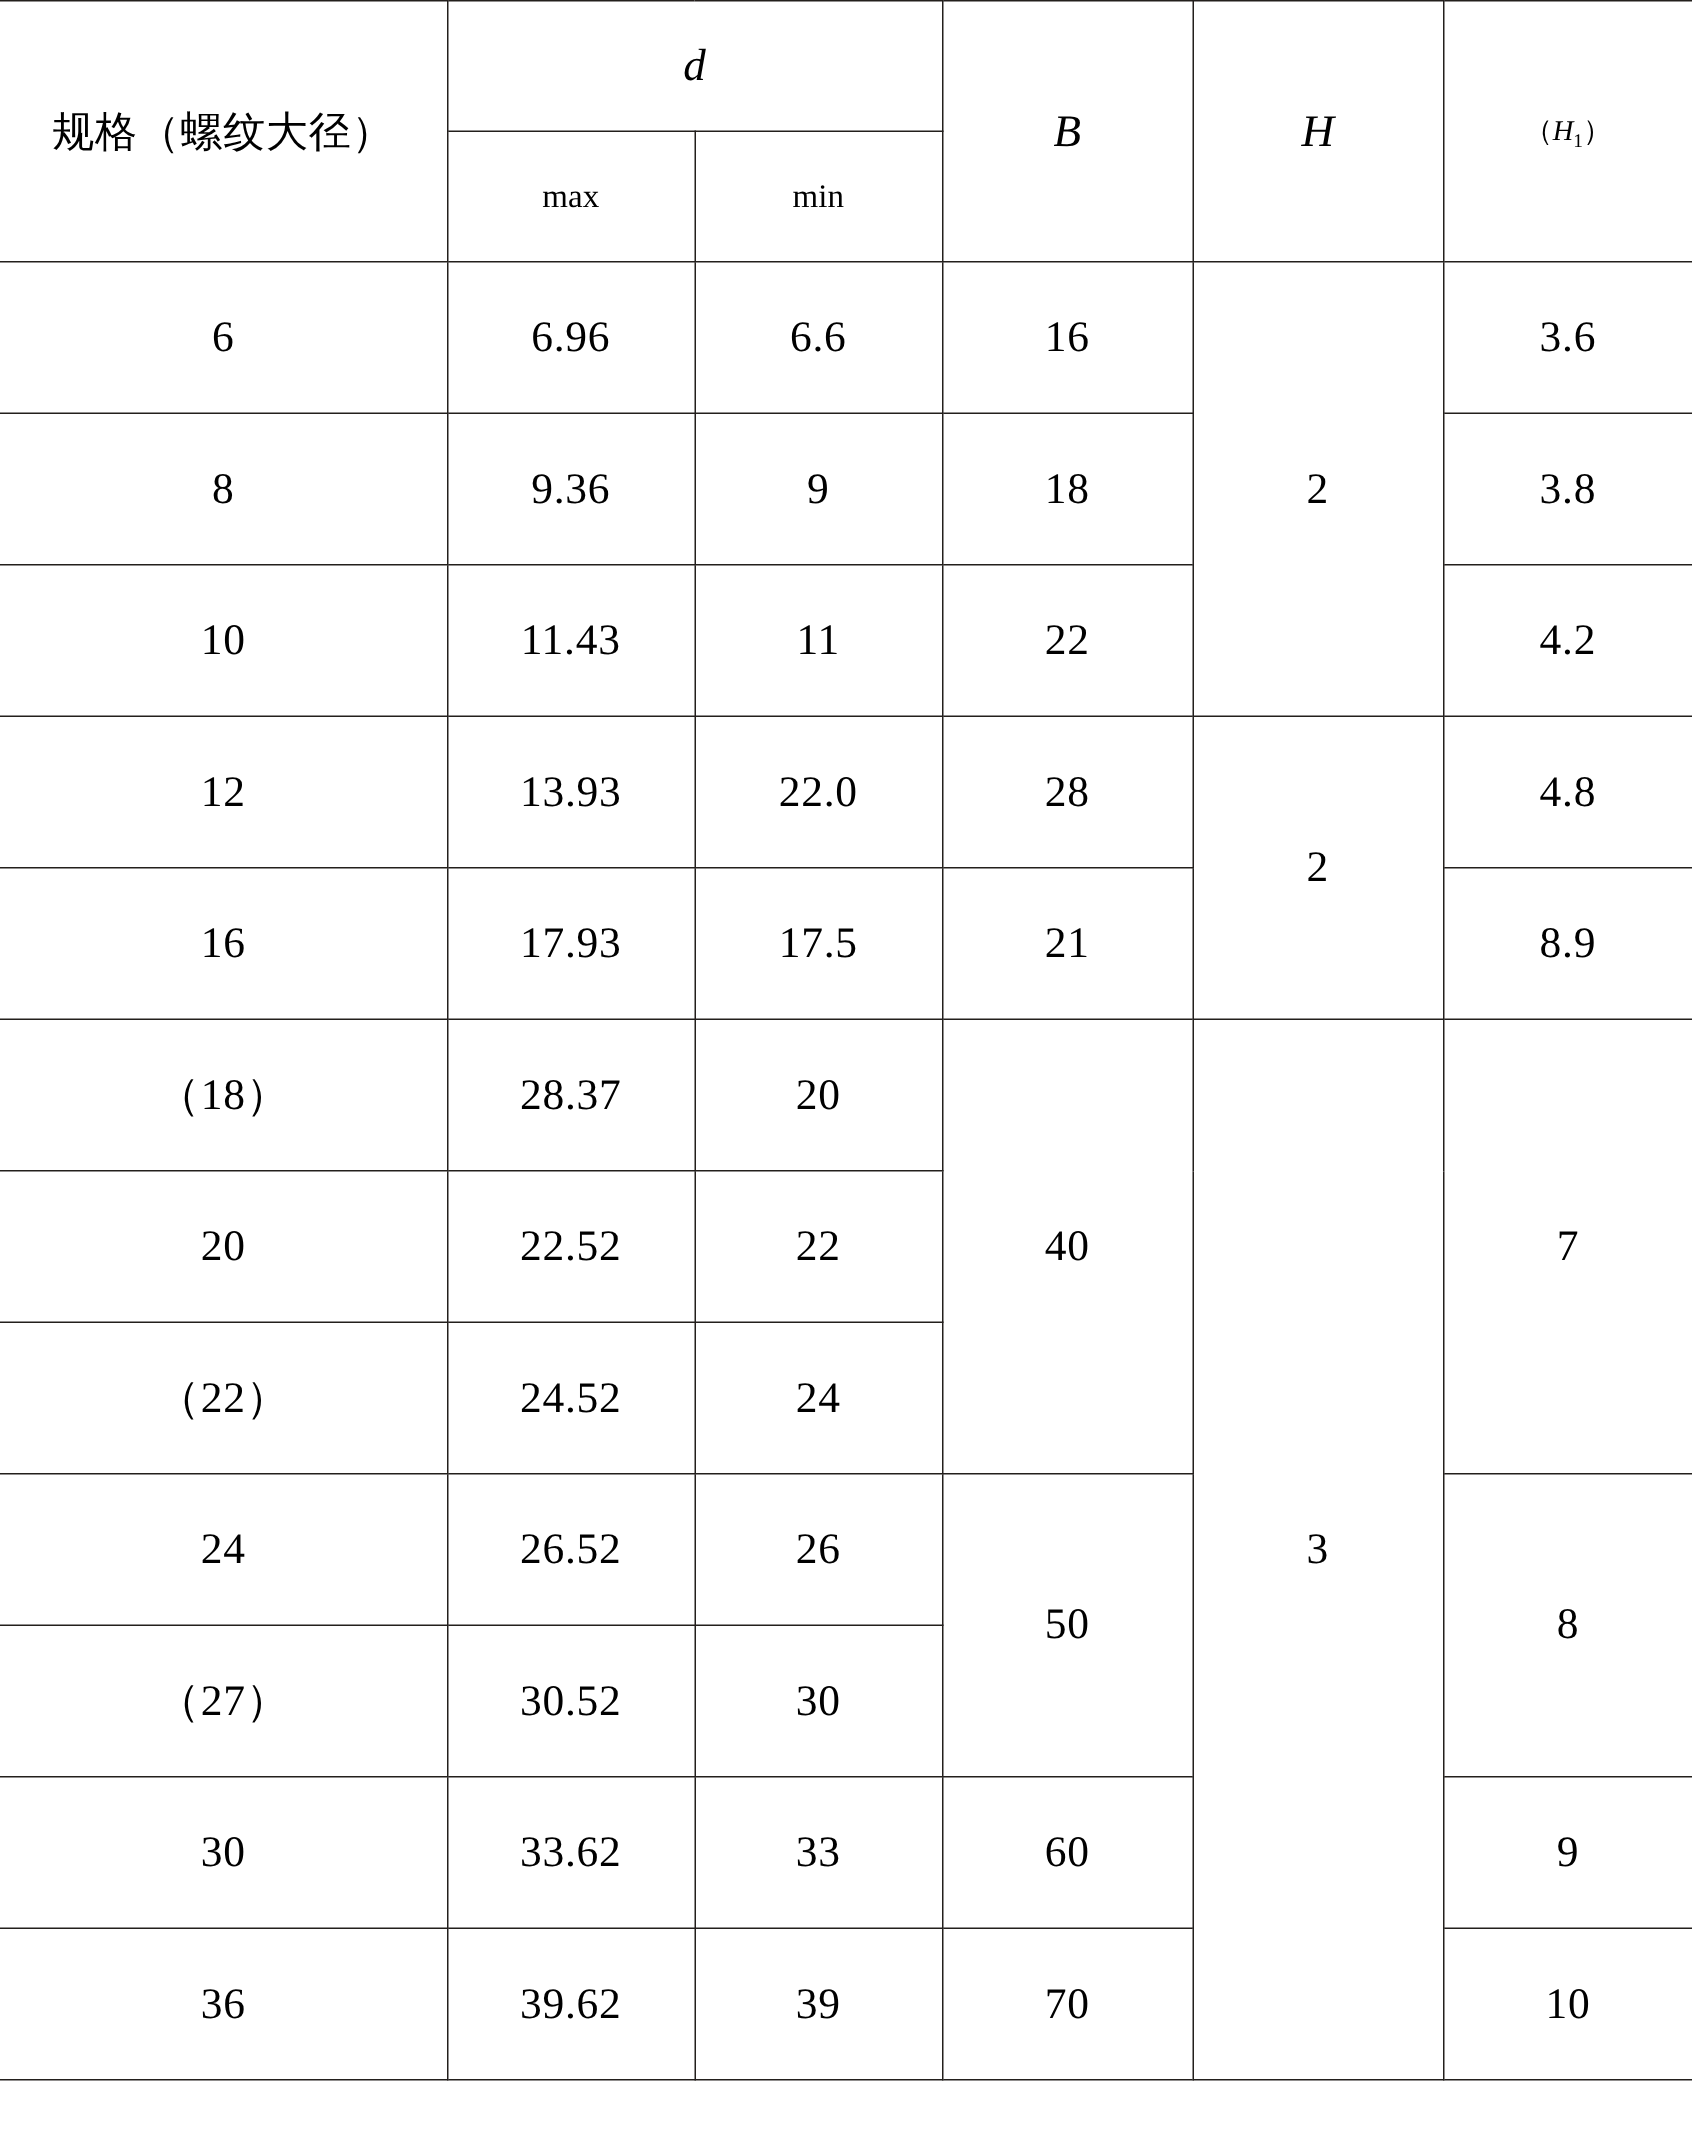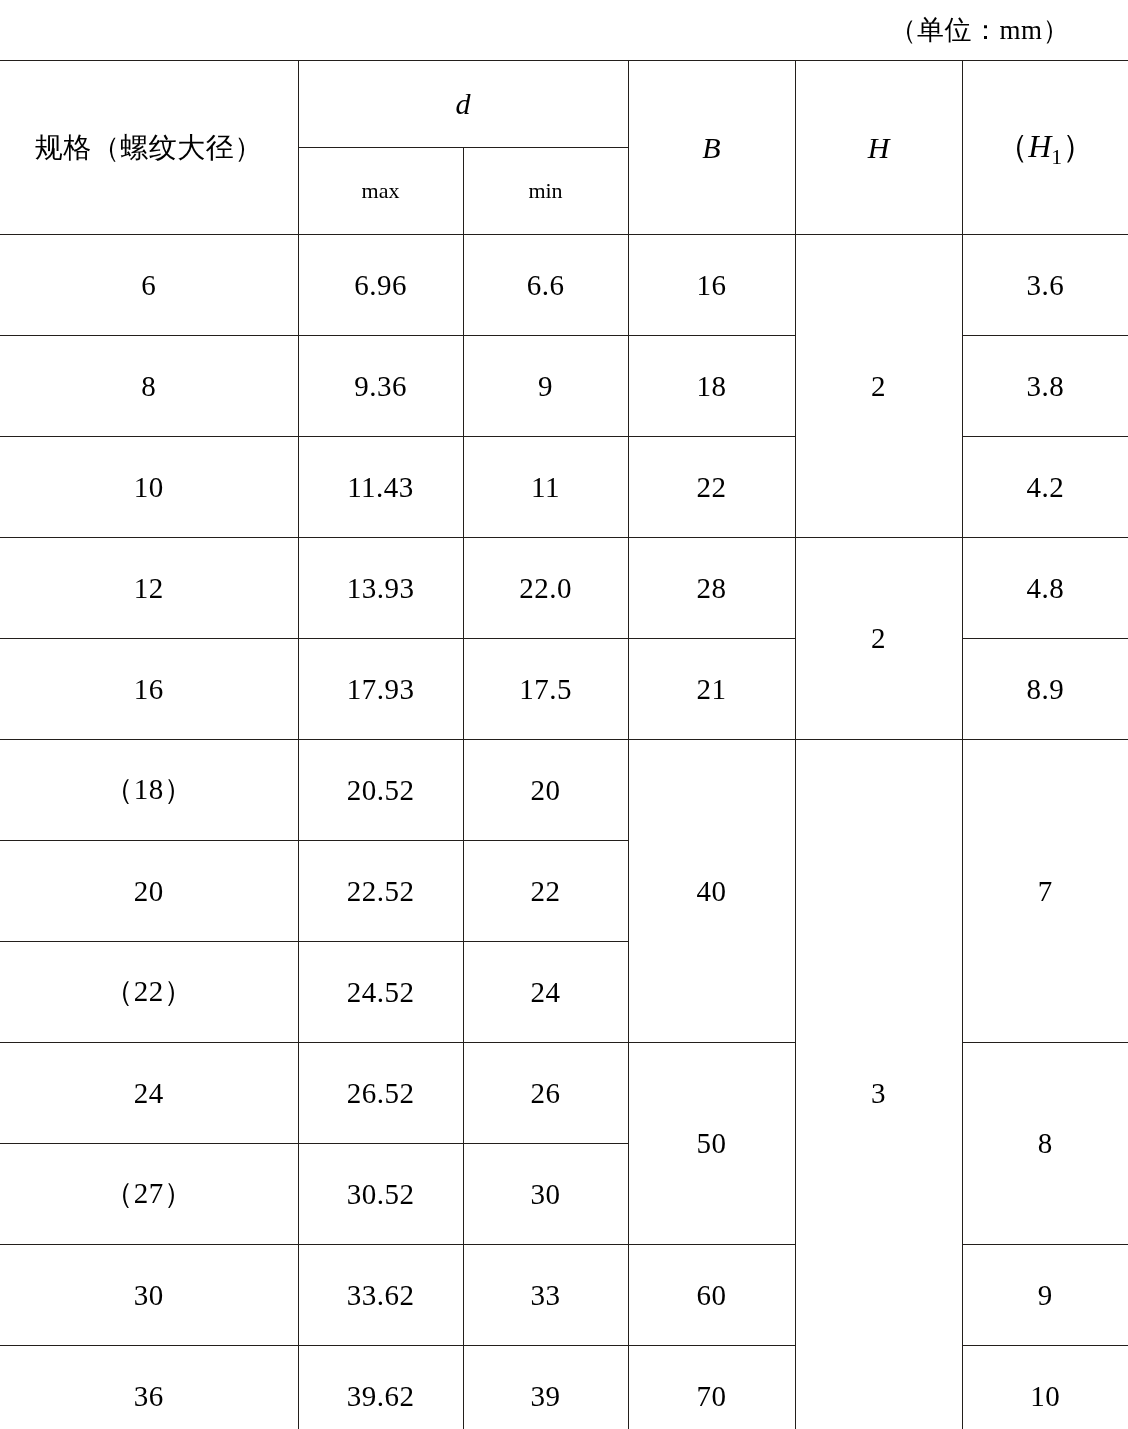--- a/index.html
+++ b/index.html
@@ -73,21 +73,21 @@
   .hdr-sub {
     font-size: 22px;
     height: 86px;
   }
   .hdr-sym {
     font-size: 30px;
     font-style: italic;
     height: 172px;
   }
   .hdr-sym-paren {
-    font-size: 32px;
+    font-size: 19px;
     height: 172px;
     font-style: normal;
     margin-left: 44px;
   }
   .hdr-sym-paren i {
     font-style: italic;
   }
   .hdr-sym-paren sub {
     font-style: normal;
     font-size: 0.68em;
@@ -105,23 +105,20 @@
   col.c-min  { width: 165px; }
   col.c-b    { width: 167px; }
   col.c-h    { width: 167px; }
   col.c-h1   { width: 166px; }
 </style>
 </head>
 <body>
 
 <div class="page">
 
-  <div class="unit-line">
-    <span><span>（单位：mm）</span></span>
-  </div>
 
   <table class="spec-table">
     <colgroup>
       <col class="c-spec">
       <col class="c-max">
       <col class="c-min">
       <col class="c-b">
       <col class="c-h">
       <col class="c-h1">
     </colgroup>
@@ -177,21 +174,21 @@
       <tr>
         <td class="data-cell num">16</td>
         <td class="data-cell num">17.93</td>
         <td class="data-cell num">17.5</td>
         <td class="data-cell num">21</td>
         <td class="data-cell num">8.9</td>
       </tr>
 
       <tr>
         <td class="data-cell num">（18）</td>
-        <td class="data-cell num">20.52</td>
+        <td class="data-cell num">28.37</td>
         <td class="data-cell num">20</td>
         <td class="data-cell num" rowspan="3">40</td>
         <td class="data-cell num" rowspan="7">3</td>
         <td class="data-cell num" rowspan="3">7</td>
       </tr>
 
       <tr>
         <td class="data-cell num">20</td>
         <td class="data-cell num">22.52</td>
         <td class="data-cell num">22</td>

